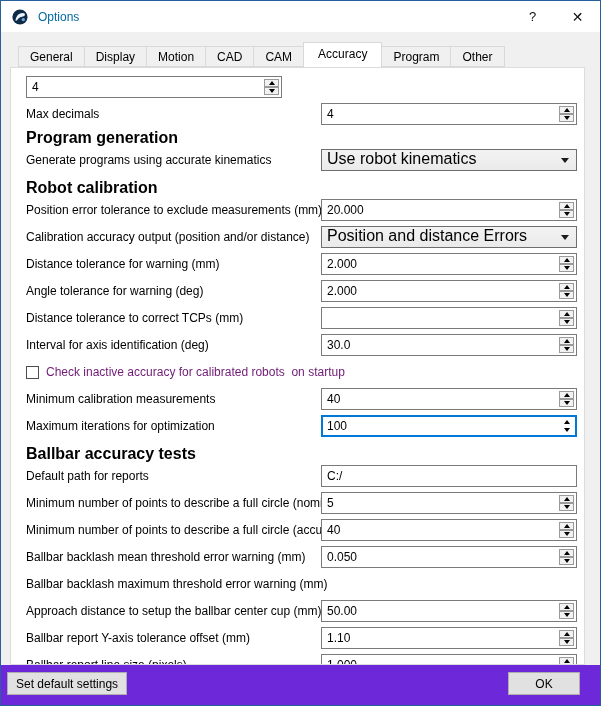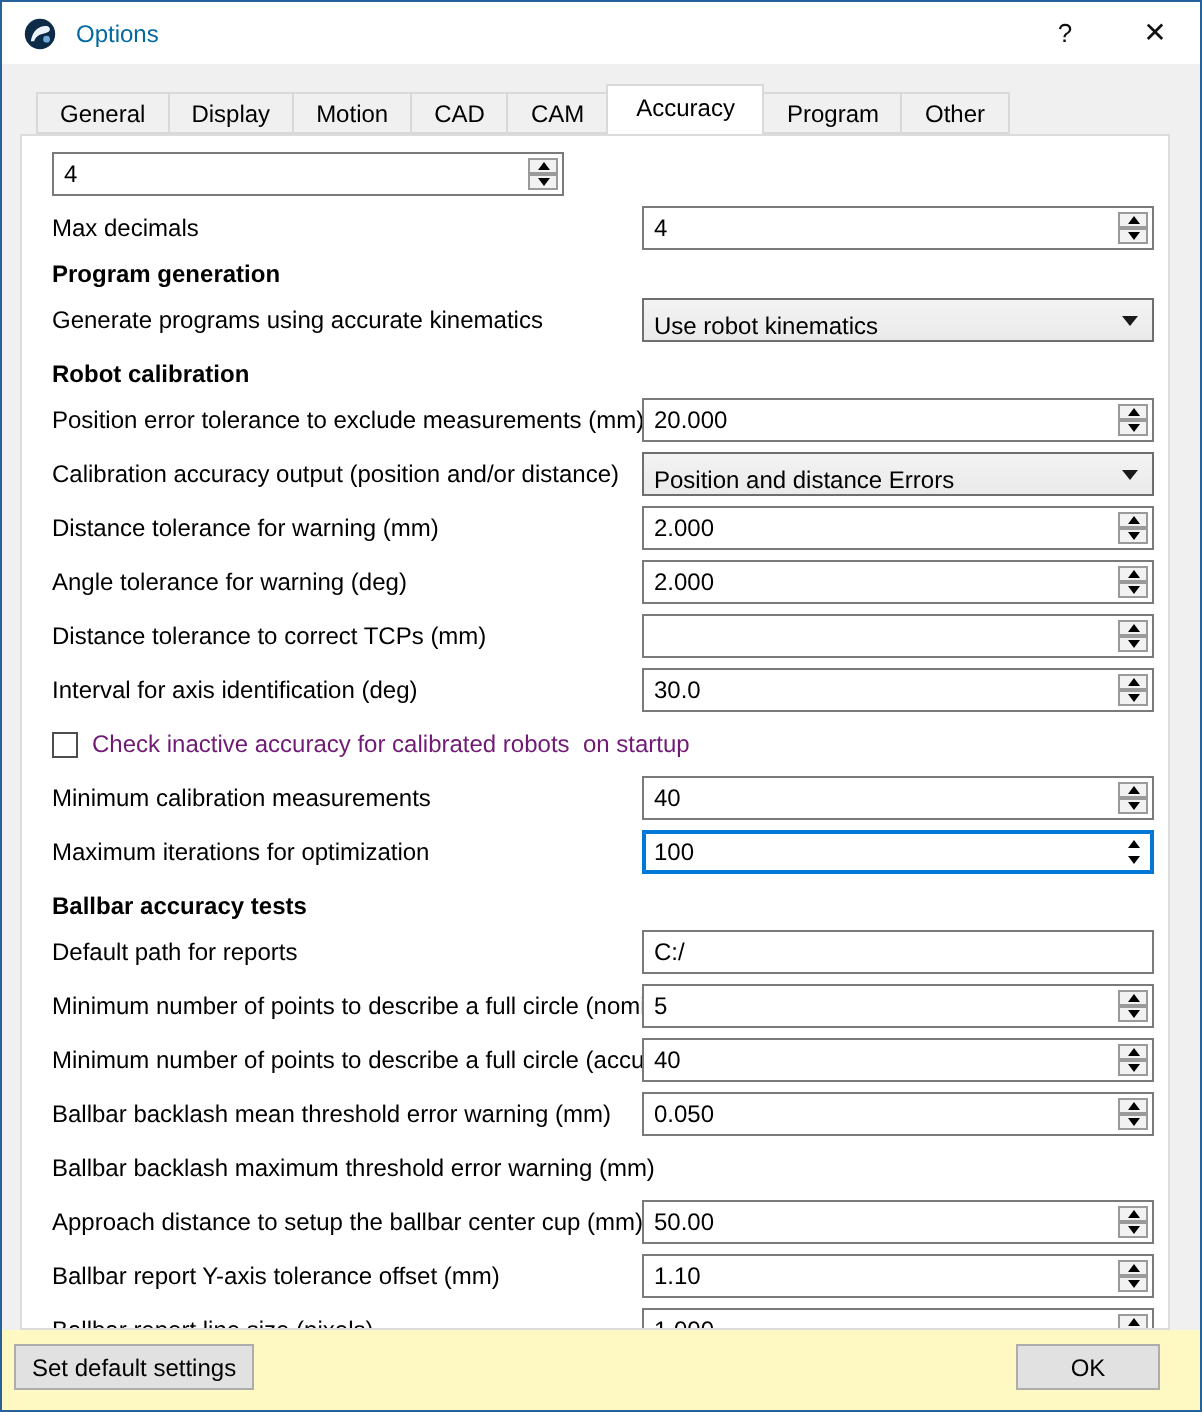--- a/index.html
+++ b/index.html
@@ -41,21 +41,21 @@
   
   .page {
     position:absolute; top:66px; left:9px; right:15px; bottom:40px;
     background:#ffffff; border:1px solid #dcdcdc; z-index:1;
     padding:8px 7px 0 15px; overflow:hidden;
     display:flex; flex-direction:column;
   }
 
   .row { display:flex; align-items:center; height:22px; margin-bottom:5px; flex:none; }
   .lbl { flex:1; font-size:12px; color:#000; white-space:nowrap; overflow:hidden; }
-  .section-header { font-size:12px; font-weight:bold; color:#000; height:15px; line-height:15px; margin:0 0 4px 0; flex:none; white-space:nowrap; }
+  .section-header { font-size:16px; font-weight:bold; color:#000; height:15px; line-height:15px; margin:0 0 4px 0; flex:none; white-space:nowrap; }
   .section-header.mt { margin-top:4px; }
 
   .ctl { width:256px; flex:none; position:relative; height:22px; }
 
   
   .spinbox { border:1px solid #7a7a7a; background:#fff; }
   .spinbox input {
     position:absolute; left:0; top:0; bottom:0; width:calc(100% - 20px);
     border:none; outline:none; background:transparent; font-family:inherit;
     font-size:12px; color:#000; padding:0 0 0 5px; margin:0;
@@ -74,21 +74,21 @@
 
   
   .spinbox.focus { border:2px solid #0078d7; }
   .spinbox.focus input { padding-left:4px; }
   .spinbox.focus .spin-btns { right:0; top:0; bottom:0; }
   .spinbox.focus .sbtn { border:none; background:#fff; }
 
   
   .combo {
     border:1px solid #6e6e6e; background:linear-gradient(#f3f3f3,#eaeaea);
-    display:flex; align-items:flex-end; padding:0 22px 0 5px; font-size:12px; color:#000;
+    display:flex; align-items:flex-start; padding:0 22px 0 5px; font-size:16px; color:#000;
     cursor:default;
   }
   .combo-val { white-space:nowrap; overflow:hidden; }
   .combo .tri.cdown {
     position:absolute; right:7px; top:8px;
     border-left:4px solid transparent; border-right:4px solid transparent; border-top:5px solid #1a1a1a;
   }
 
   
   .textbox { border:1px solid #7a7a7a; background:#fff; }
@@ -99,21 +99,21 @@
 
   
   .row.cbrow { height:16px; margin:3px 0 8px 0; }
   .cb {
     width:13px; height:13px; background:#fff; border:1px solid #4d4d4d;
     display:inline-block; margin-right:7px; flex:none; cursor:default;
   }
   .cb-lbl { font-size:12px; color:#701a75; white-space:pre; }
 
   
-  .footer { position:absolute; left:0; right:0; bottom:0; height:40px; background:#fef9c3; }
+  .footer { position:absolute; left:0; right:0; bottom:0; height:40px; background:#6d28d9; }
   .btn {
     position:absolute; height:23px; background:#e1e1e1; border:1px solid #adadad;
     font-size:12px; color:#000; display:flex; align-items:center; justify-content:center;
     font-family:inherit; cursor:default;
   }
   .btn.set-default { left:6px; bottom:10px; padding:0 8px; }
   .btn.ok { right:20px; bottom:10px; width:72px; }
 </style>
 </head>
 <body>

